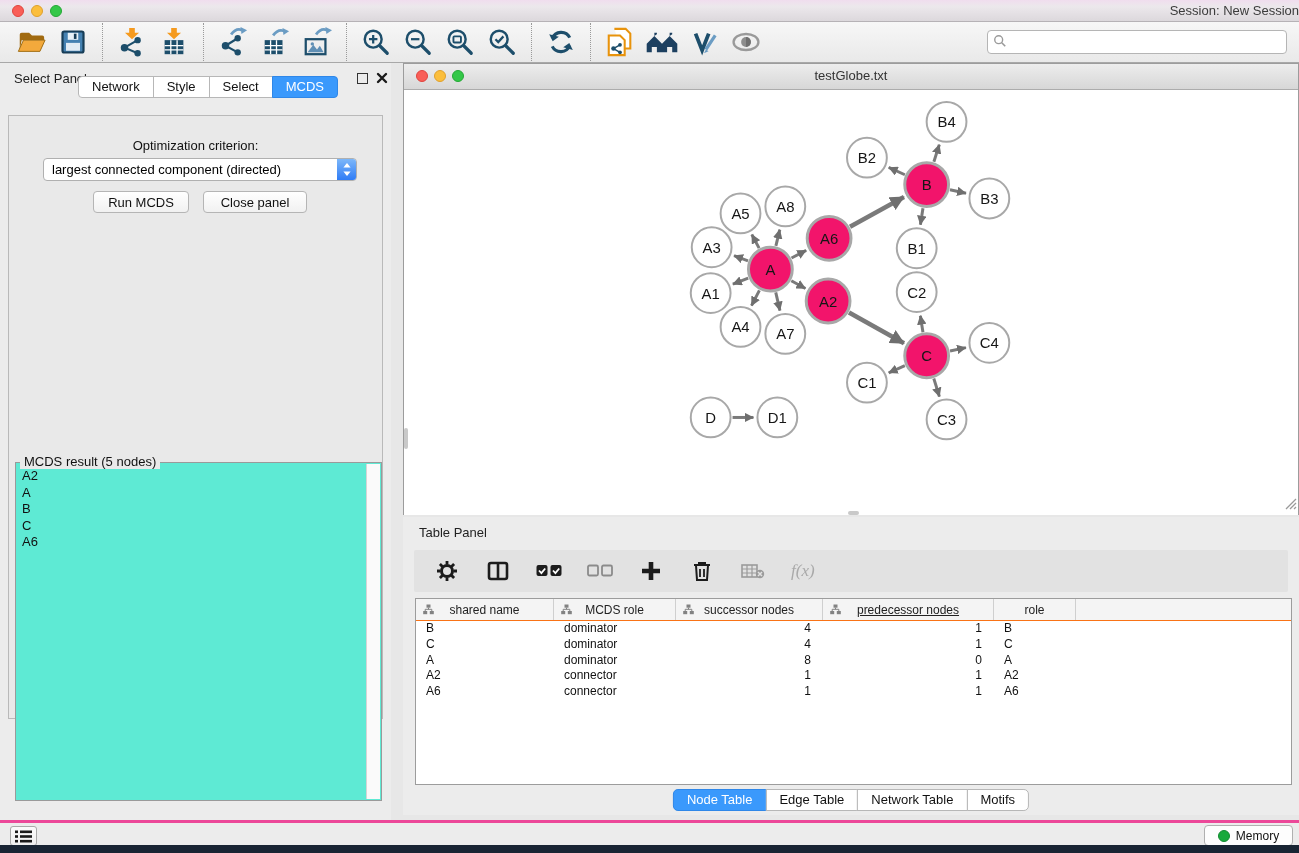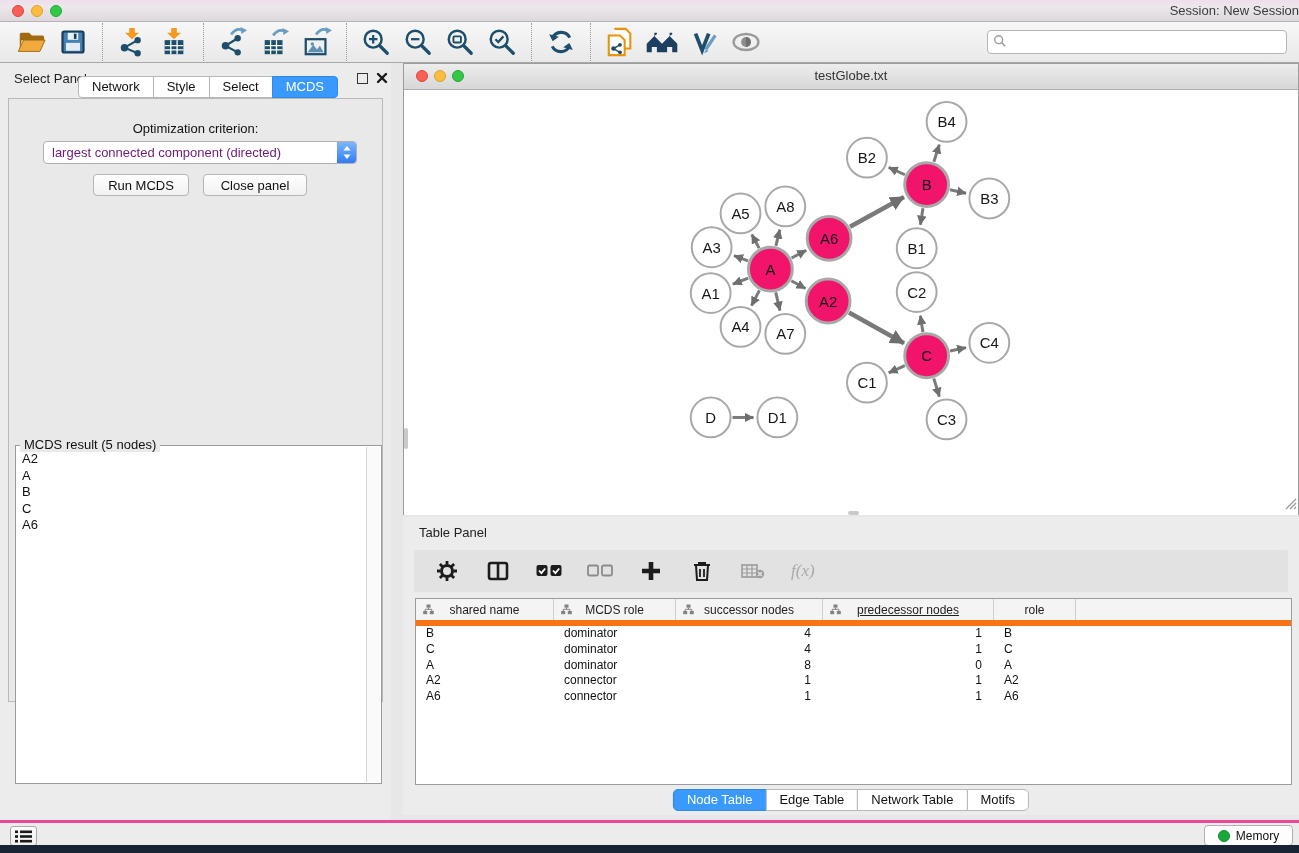--- a/index.html
+++ b/index.html
@@ -32,32 +32,32 @@
   .control-panel{position:absolute;left:0;top:63px;width:391px;height:757px;background:#ececec;}
   .cp-title{position:absolute;left:14px;top:8px;font-size:13px;color:#222;}
   .panel-float{position:absolute;width:11px;height:11px;top:10px;border:1.5px solid #333;box-sizing:border-box;background:transparent;padding:0;}
   .panel-close{position:absolute;width:13px;height:13px;top:9px;background:transparent;border:none;padding:0;}
   .cp-tabs{position:absolute;left:78px;top:13px;display:flex;z-index:2;}
   .tab{height:22px;line-height:20px;padding:0 13px;background:#fff;border:1px solid #b7b7b7;
     font-size:13px;color:#111;margin-left:-1px;box-sizing:border-box;cursor:default;}
   .tab:first-child{border-radius:4px 0 0 4px;margin-left:0;}
   .tab:last-child{border-radius:0 4px 4px 0;}
   .tab.active{background:#3a99fc;color:#fff;border-color:#2f87e8;}
-  .cp-body{position:absolute;left:8px;top:35px;width:375px;height:604px;background:#e9e9e9;
+  .cp-body{position:absolute;left:8px;top:52px;width:375px;height:604px;background:#e9e9e9;
     border:1px solid #b9b9b9;box-sizing:border-box;}
   .opt-label{position:absolute;left:0;right:0;top:22px;text-align:center;font-size:13px;color:#111;}
   .dropdown{position:absolute;left:34px;top:42px;width:314px;height:23px;background:#fff;
     border:1px solid #b0b0b0;border-radius:4px;box-sizing:border-box;display:flex;align-items:center;}
-  .dropdown-value{flex:1;font-size:13px;color:#701a75;padding-left:8px;white-space:nowrap;overflow:hidden;}
+  .dropdown-value{flex:1;font-size:13px;color:#000000;padding-left:8px;white-space:nowrap;overflow:hidden;}
   .dropdown-stepper{width:19px;height:21px;border-radius:0 3px 3px 0;
     background:linear-gradient(#7db7f9,#2f7cf6);display:flex;align-items:center;justify-content:center;}
   .mac-btn{position:absolute;height:22px;background:linear-gradient(#ffffff,#f1f1f1);
     border:1px solid #b5b5b5;border-radius:4px;font-size:13px;color:#111;font-family:inherit;}
   .fieldset{position:absolute;left:6px;top:346px;width:367px;height:339px;border:1px solid #9a9a9a;
-    background:#ffffff;box-sizing:border-box;}
+    background:#5eead4;box-sizing:border-box;}
   .fieldset-legend{position:absolute;top:-9px;left:4px;background:#e9e9e9;padding:0 4px;font-size:13px;color:#111;}
   .result-list{position:absolute;left:1px;top:1px;bottom:1px;right:14px;overflow:hidden;padding-top:4px;}
   .result-item{height:16.5px;line-height:16.5px;font-size:13px;color:#111;padding-left:5px;}
   .result-scroll{position:absolute;top:1px;bottom:1px;right:1px;width:13px;background:#fafafa;border-left:1px solid #d5d5d5;}
 
   
   .net-window{position:absolute;left:403px;top:63px;width:896px;height:452px;background:#fff;
     border:1px solid #9c9c9c;box-sizing:border-box;}
   .net-titlebar{position:relative;height:25px;background:linear-gradient(#ededed,#d7d7d7);
     border-bottom:1px solid #acacac;}
@@ -70,21 +70,21 @@
   
   .table-panel{position:absolute;left:403px;top:517px;width:896px;height:298px;background:#ececec;}
   .tp-title{position:absolute;left:16px;top:8px;font-size:13px;color:#222;}
   .tp-toolbar{position:absolute;left:11px;top:33px;width:874px;height:42px;background:#e2e2e2;
     border-radius:2px;display:flex;align-items:center;padding-left:20px;box-sizing:border-box;gap:12px;}
   .tp-tool{width:26px;height:26px;margin-right:13px;border:none;background:transparent;padding:0;
     display:flex;align-items:center;justify-content:center;}
   .fx-label{font-size:17px;color:#a9a9a9;font-family:"Liberation Serif","DejaVu Serif",serif;font-style:italic;}
   .tp-table{position:absolute;left:12px;top:81px;width:877px;height:187px;background:#fff;
     border:1px solid #9c9c9c;box-sizing:border-box;overflow:hidden;}
-  .t-head{display:flex;height:21px;background:#f4f4f4;border-bottom:6px solid #f97316;}
+  .t-head{display:flex;height:21px;background:#f4f4f4;border-bottom:1px solid #f97316;}
   .th{position:relative;display:flex;align-items:center;justify-content:center;
     border-right:1px solid #cfcfcf;box-sizing:border-box;color:#222;font-size:12px;}
   .th-fill{flex:1;border-right:none;}
   .th .tree{position:absolute;left:7px;top:5px;}
   .tr{display:flex;height:15.8px;}
   .td{box-sizing:border-box;overflow:hidden;white-space:nowrap;font-size:12px;color:#111;line-height:15.8px;}
   .tp-tabs{position:absolute;left:448px;top:272px;transform:translateX(-50%);display:flex;}
   .tp-tabs .tab{border-radius:0;}
   .tp-tabs .tab:first-child{border-radius:5px 0 0 5px;}
   .tp-tabs .tab:last-child{border-radius:0 5px 5px 0;}

